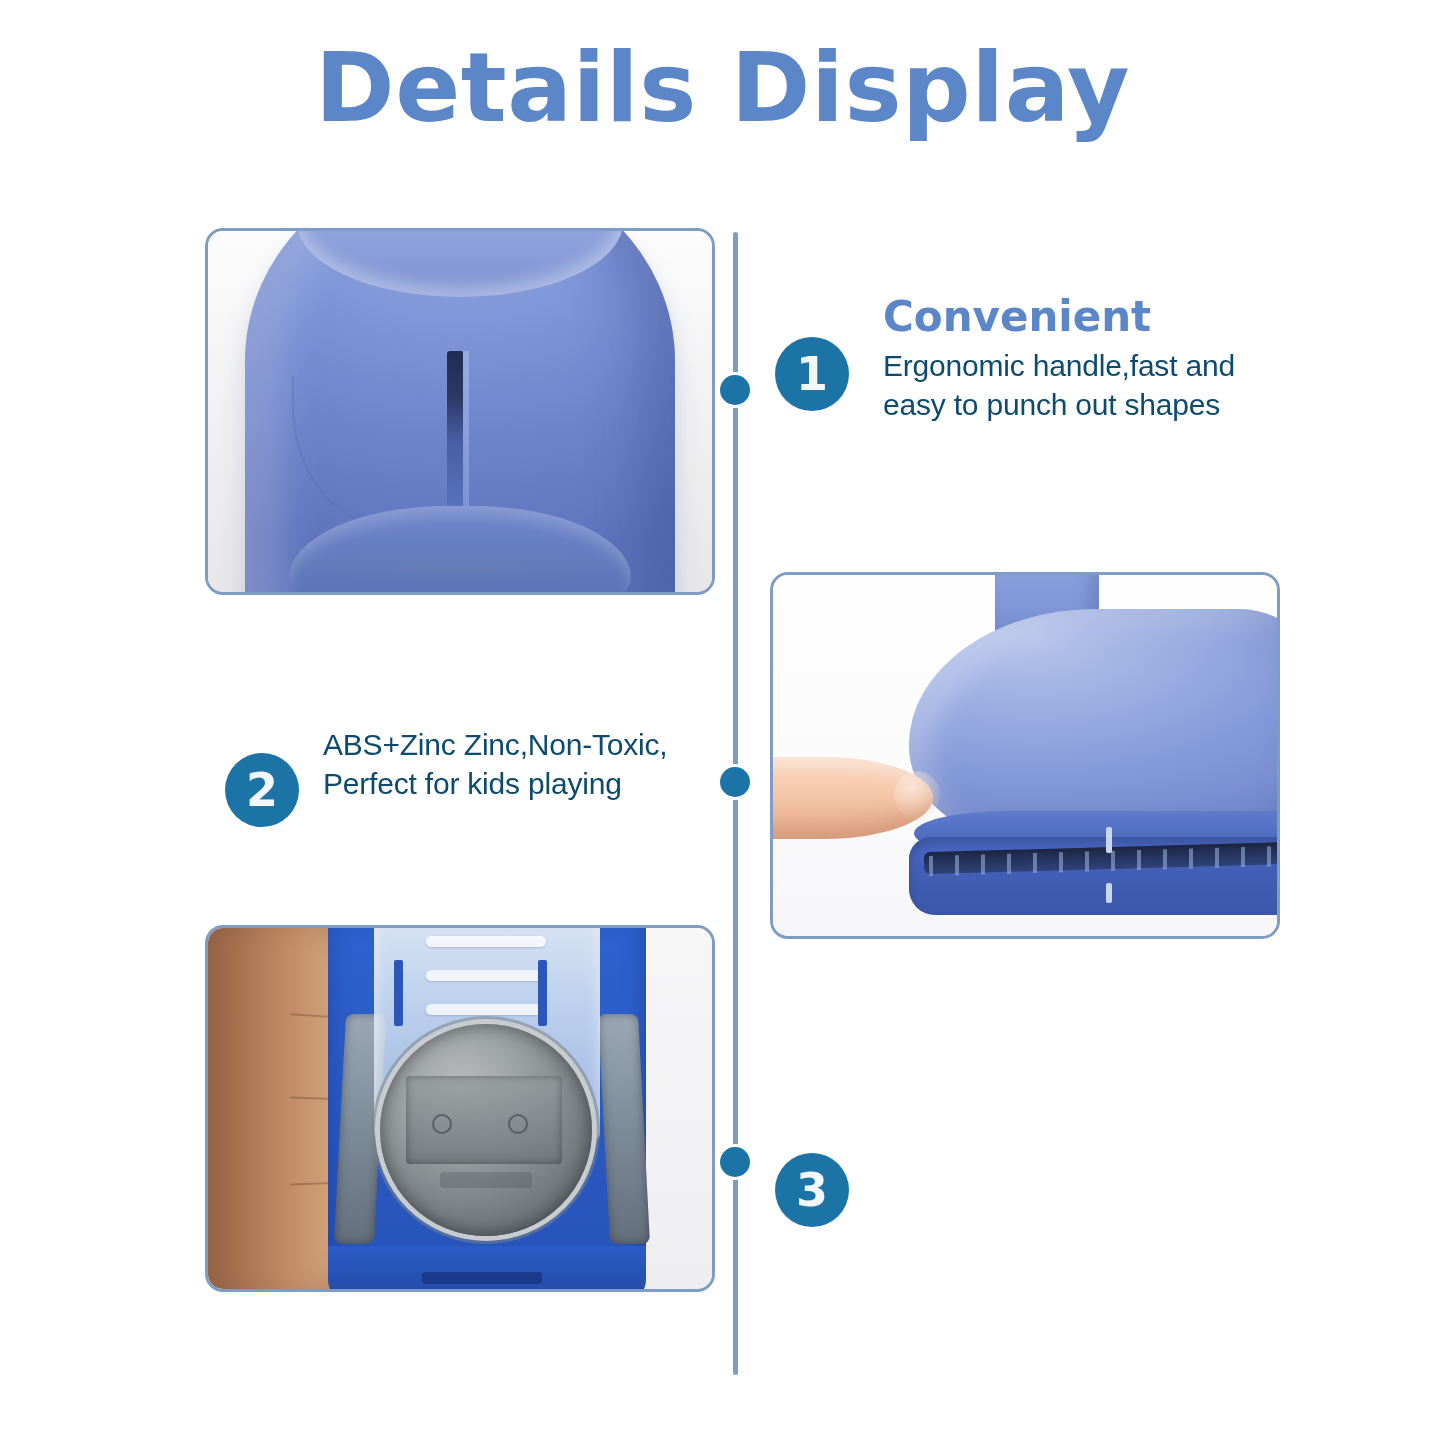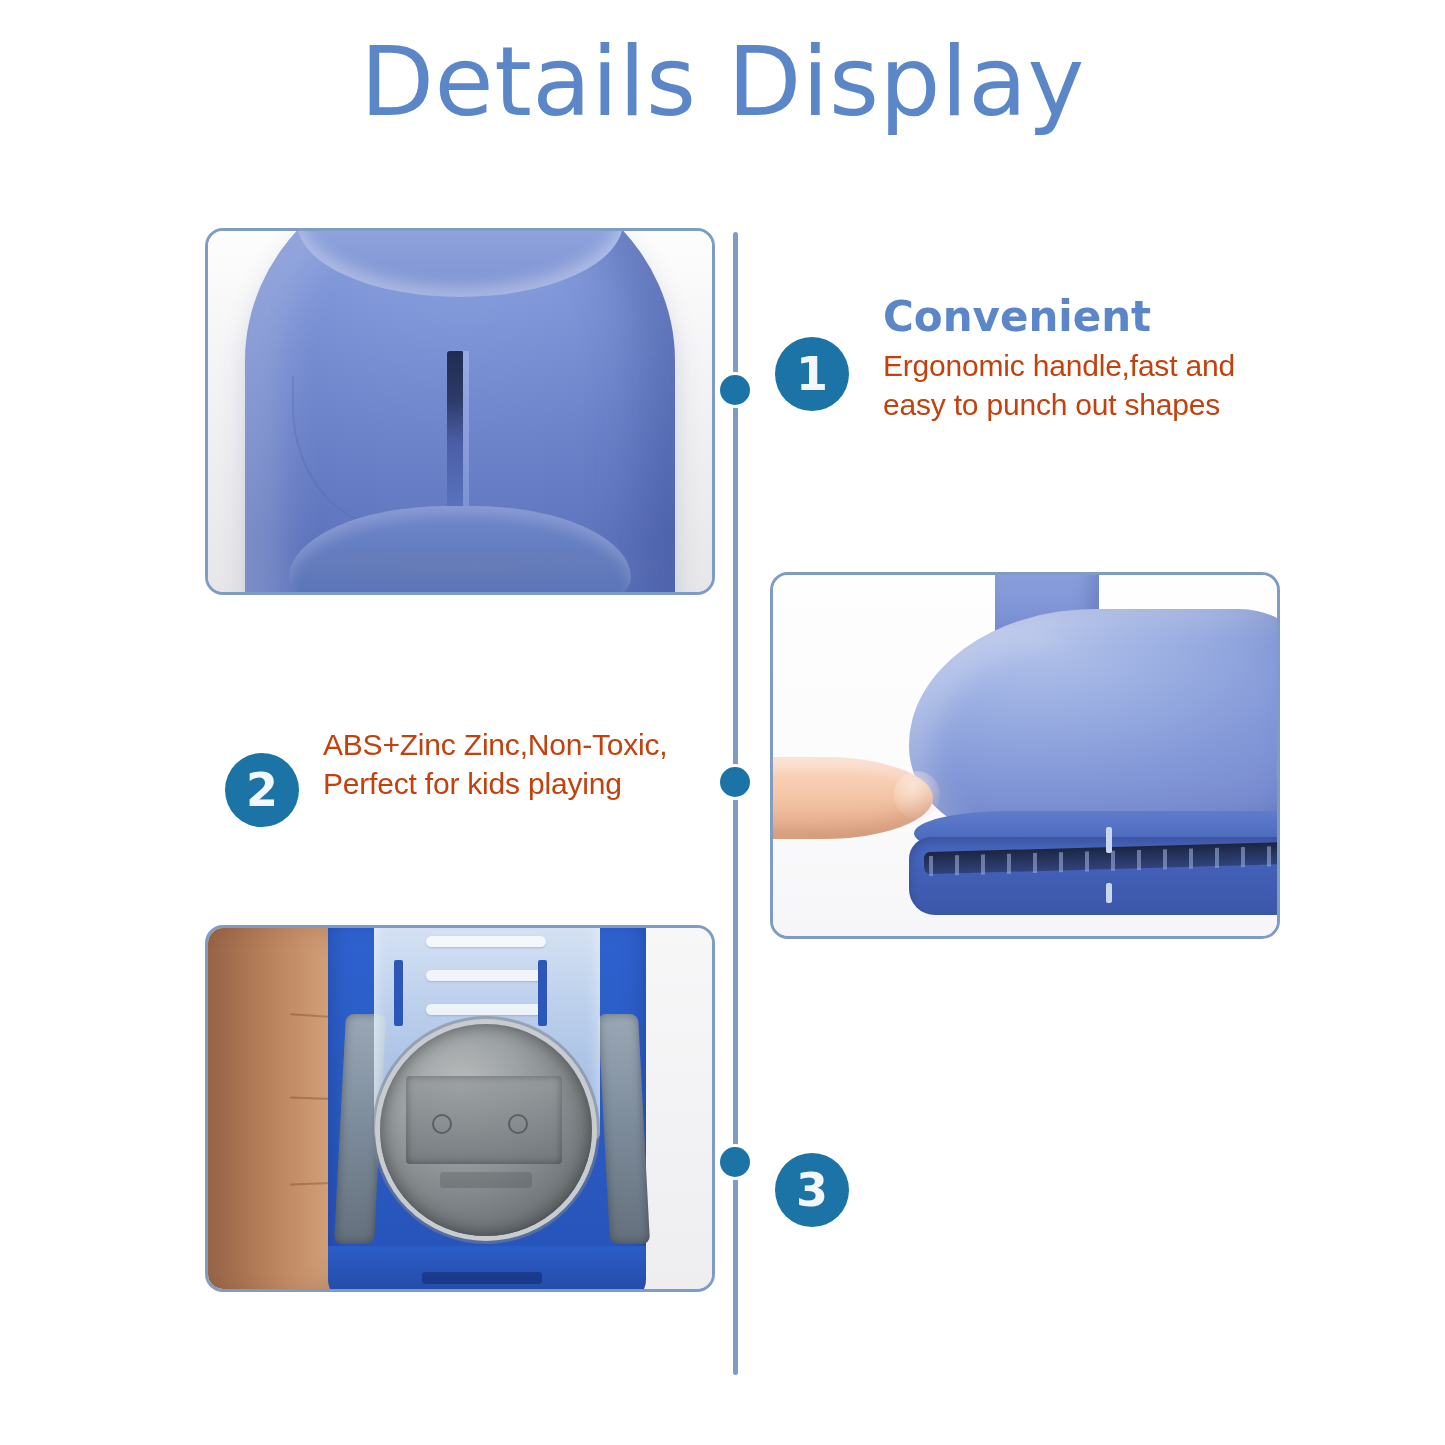--- a/index.html
+++ b/index.html
@@ -18,27 +18,27 @@
 
   #page {
     position: absolute;
     inset: 0;
     background: #ffffff;
   }
 
   
   .page-title {
     position: absolute;
-    top: 34px;
+    top: 40px;
     left: 0;
     width: 1445px;
     text-align: center;
     font-size: 96px;
     line-height: 1.0;
-    font-weight: 400;
+    font-weight: 700;
     letter-spacing: 0.5px;
     color: #5b86c8;
     font-family: "DejaVu Sans", sans-serif;
     white-space: nowrap;
   }
 
   
   .timeline-line {
     position: absolute;
     left: 733px;
@@ -434,21 +434,21 @@
     font-weight: 700;
     color: #5b86c8;
     line-height: 1.06;
     white-space: pre-line;
     margin: 0 0 6px 0;
   }
   .feature-body {
     font-family: "Liberation Sans", sans-serif;
     font-size: 30px;
     font-weight: 400;
-    color: #c2410c;
+    color: #0c4a6e;
     line-height: 1.30;
     white-space: pre-line;
     margin: 0;
     letter-spacing: -0.2px;
   }
 
   
   .feature-1 { left: 775px; top: 295px; width: 520px; }
   .feature-1 .feature-num { left: 0px; top: 42px; }
   .feature-1 .feature-text { margin-left: 108px; }

